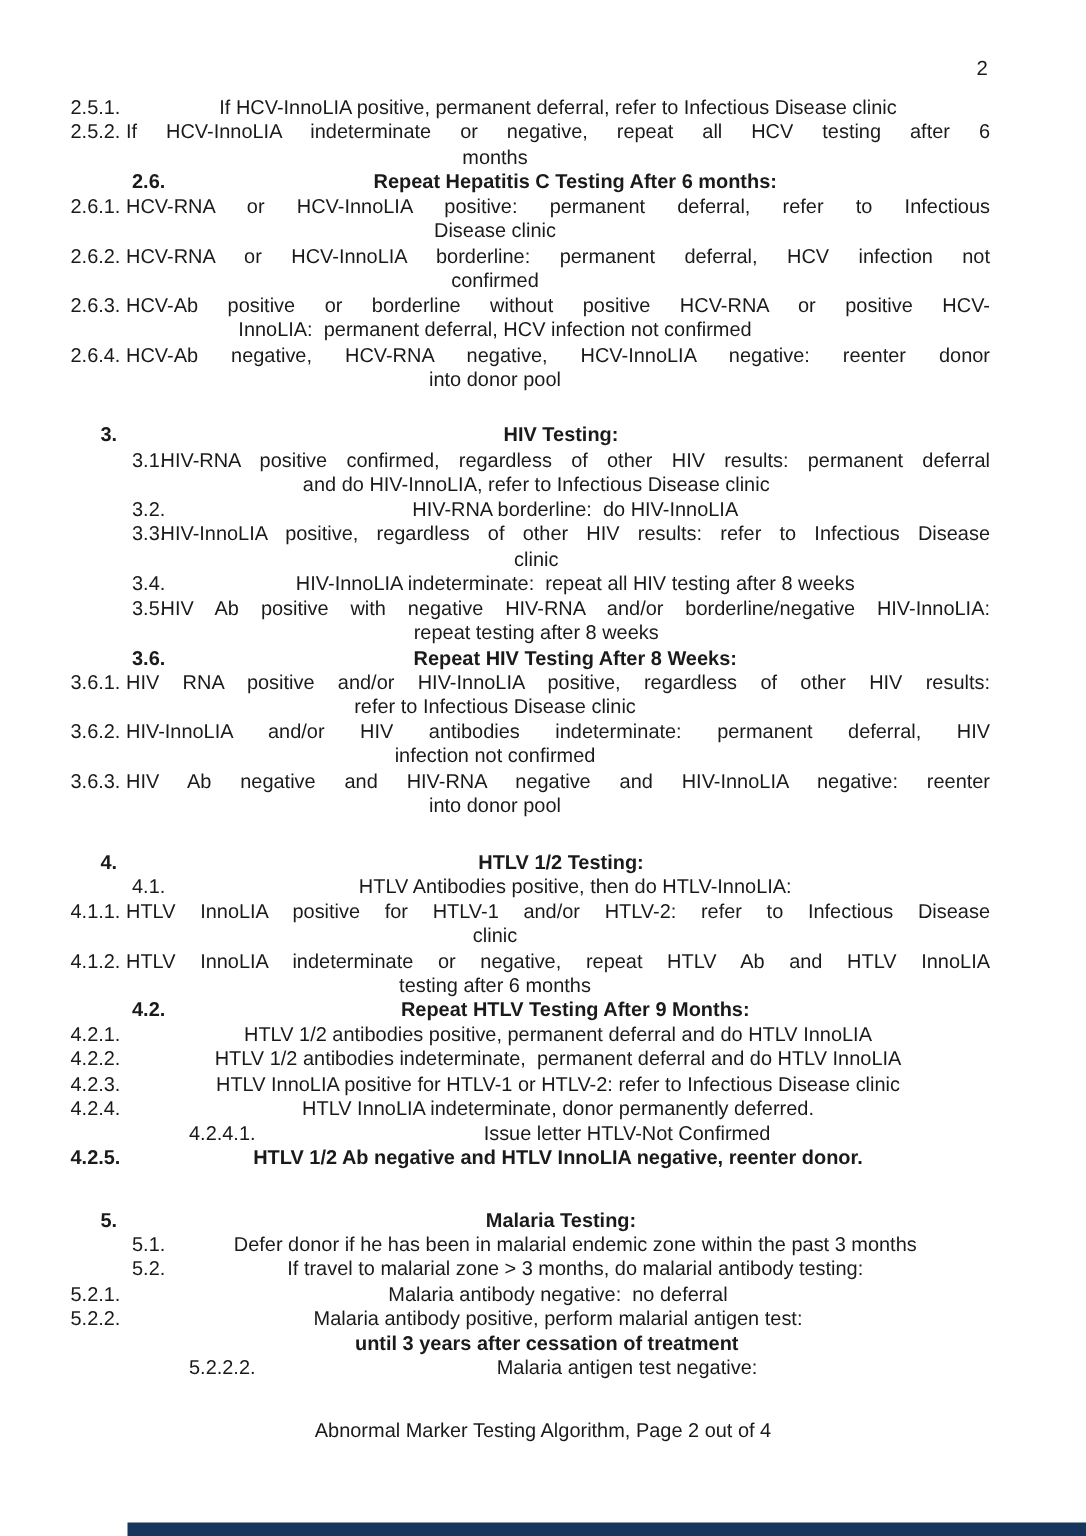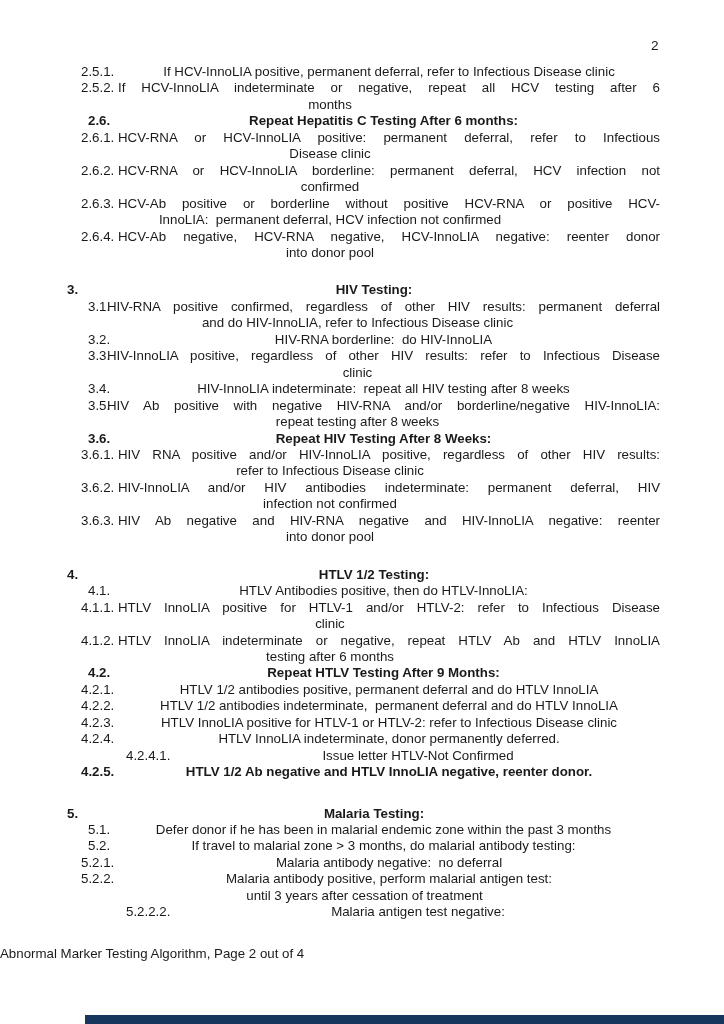--- a/index.html
+++ b/index.html
@@ -24,29 +24,29 @@
     display:flex;
     margin-right:64px;
     min-height:16.45px;
   }
   .num{flex:0 0 auto;white-space:pre;}
   .txt{flex:1 1 auto;white-space:pre-wrap;text-align:center;}
   
   .l1{padding-left:67px;}  .l1 .num{width:21px;}
   .l2{padding-left:88px;}  .l2 .num{width:19px;}
   .l2c{padding-left:55px;}
-  .l3{padding-left:81px;} .l3 .num{width:37px;}
+  .l3{padding-left:47px;} .l3 .num{width:37px;}
   .l3c{}
   .l4{padding-left:126px;} .l4 .num{width:50px;}
-  .l4c{padding-left:69px;}
+  .l4c{padding-left:69px;font-weight:bold;}
   .b{font-weight:bold;}
   .j .txt{white-space:normal;text-align:justify;text-align-last:justify;}
   .footer{
     position:absolute;left:0;right:0;top:946px;
-    text-align:left;font-size:13.3px;line-height:16.45px;
+    text-align:center;font-size:13.3px;line-height:16.45px;
   }
   .bottom-bar{
     position:absolute;left:85px;right:0;bottom:0;height:9px;
   }
 </style>
 </head>
 <body>
 
 <div class="page">
 

